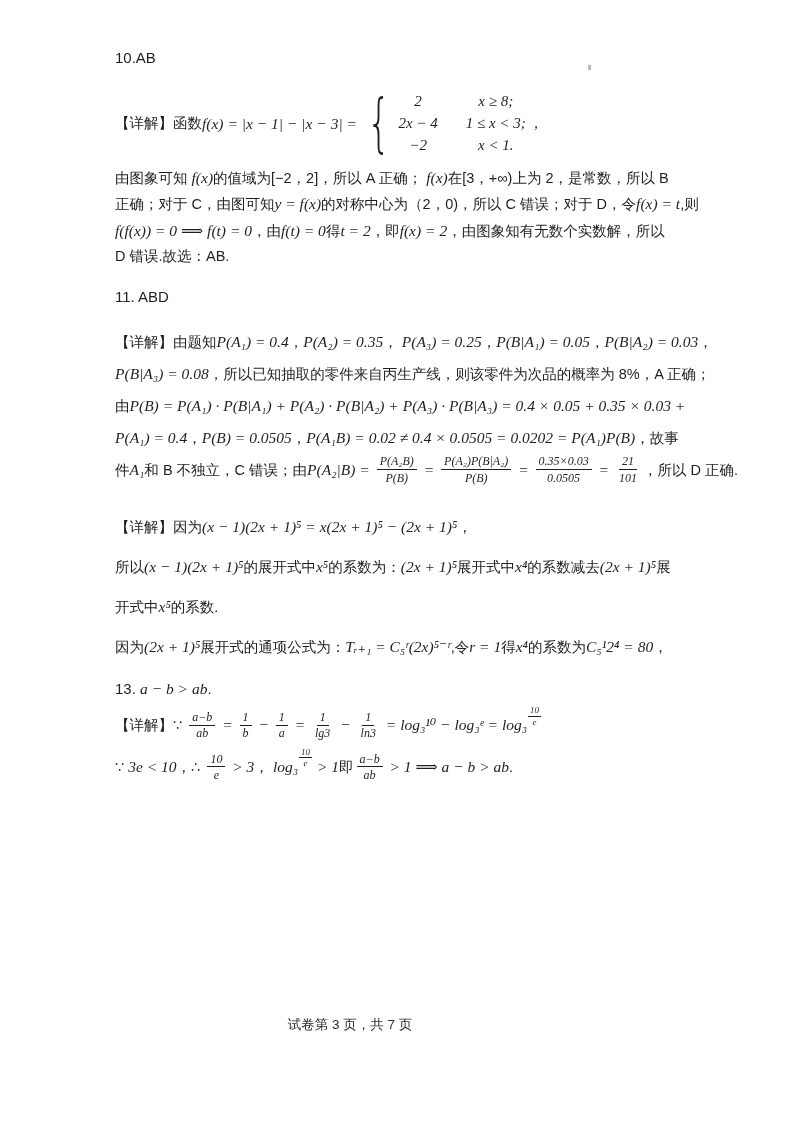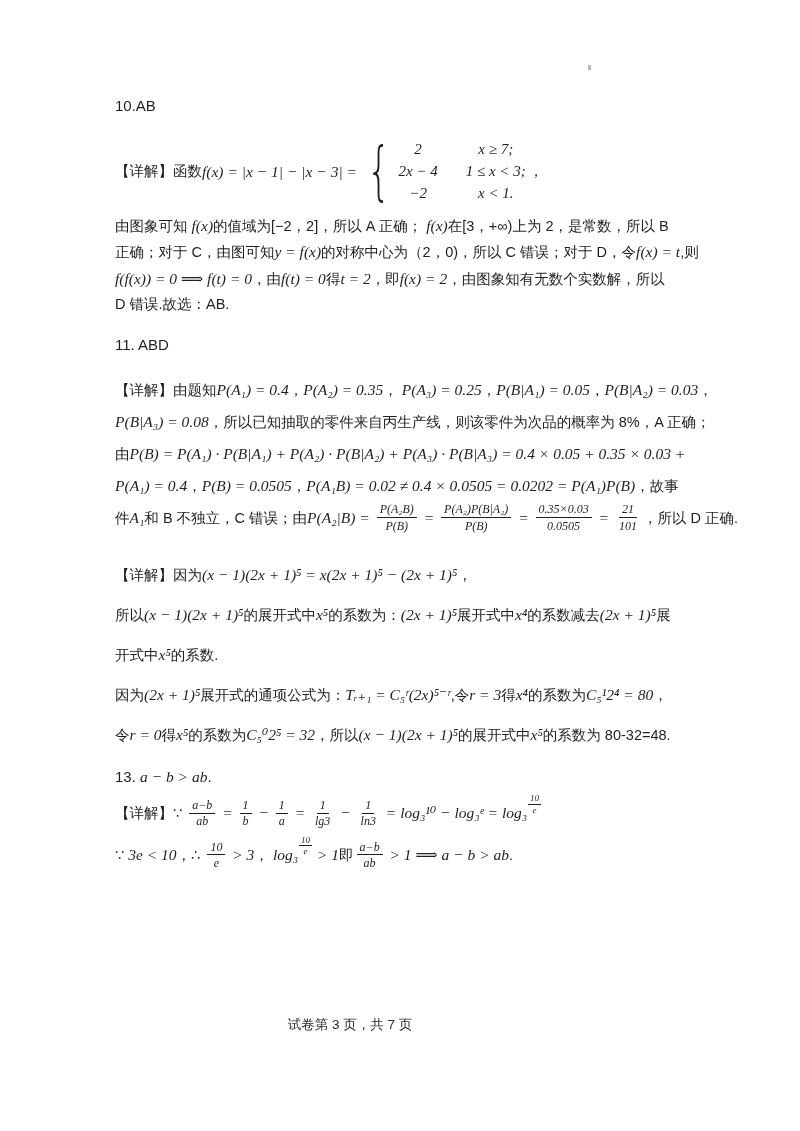--- a/index.html
+++ b/index.html
@@ -4,21 +4,21 @@
 <style>
   :root{ --ink:#1f1f1f; --paper:#ffffff; }
   *{box-sizing:border-box;}
   html,body{margin:0;padding:0;}
   body{
     width:800px;height:1131px;position:relative;overflow:hidden;
     background:var(--paper);color:var(--ink);
     font-family:"Liberation Sans","DejaVu Sans",sans-serif;
     font-size:14.5px;
   }
-  .content{padding:97px 90px 0 115px;width:800px;}
+  .content{padding:49px 90px 0 115px;width:800px;}
   .qid{font-size:15px;line-height:18px;white-space:nowrap;}
   .line{white-space:nowrap;line-height:25.4px;}
   .math{
     font-family:"Liberation Serif","DejaVu Serif",serif;
     font-style:italic;font-size:15.5px;
   }
   
   .detail{display:flex;align-items:center;margin-top:24px;}
   .detail .lead{white-space:nowrap;}
   .brace{
@@ -71,21 +71,21 @@
 <div class="content">
 
   <section class="sec10">
     <div class="qid">10.AB</div>
     <div class="detail">
       <span class="lead">【详解】函数</span>
       <span class="math">f(x) = |x − 1| − |x − 3| =</span>
       <span class="brace">{</span>
       <div class="cases">
         <span class="math">2</span>
-        <span class="math">x ≥ 7;</span>
+        <span class="math">x ≥ 8;</span>
         <span class="math">2x − 4</span>
         <span class="math">1 ≤ x &lt; 3;</span>
         <span class="math">−2</span>
         <span class="math">x &lt; 1.</span>
       </div>
       <span class="after-cases">，</span>
     </div>
     <div class="para">
       <div class="line">由图象可知 <span class="math">f(x)</span>的值域为[−2，2]，所以 A 正确； <span class="math">f(x)</span>在[3，+∞)上为 2，是常数，所以 B</div>
       <div class="line">正确；对于 C，由图可知<span class="math">y = f(x)</span>的对称中心为（2，0)，所以 C 错误；对于 D，令<span class="math">f(x) = t</span>,则</div>
@@ -115,22 +115,21 @@
             <span class="den">101</span>
           </span>，所以 D 正确.</div>
     </div>
   </section>
 
   <section class="sec12">
     <div class="lines">
       <div class="line">【详解】因为<span class="math">(x − 1)(2x + 1)⁵ = x(2x + 1)⁵ − (2x + 1)⁵</span>，</div>
       <div class="line">所以<span class="math">(x − 1)(2x + 1)⁵</span>的展开式中<span class="math">x⁵</span>的系数为：<span class="math">(2x + 1)⁵</span>展开式中<span class="math">x⁴</span>的系数减去<span class="math">(2x + 1)⁵</span>展</div>
       <div class="line">开式中<span class="math">x⁵</span>的系数.</div>
-      <div class="line">因为<span class="math">(2x + 1)⁵</span>展开式的通项公式为：<span class="math">Tᵣ₊₁ = C₅ʳ(2x)⁵⁻ʳ</span>,令<span class="math">r = 3</span>得<span class="math">x⁴</span>的系数为<span class="math">C₅¹2⁴ = 80</span>，</div>
-      <div class="line">令<span class="math">r = 0</span>得<span class="math">x⁵</span>的系数为<span class="math">C₅⁰2⁵ = 32</span>，所以<span class="math">(x − 1)(2x + 1)⁵</span>的展开式中<span class="math">x⁵</span>的系数为 80-32=48.</div>
+      <div class="line">因为<span class="math">(2x + 1)⁵</span>展开式的通项公式为：<span class="math">Tᵣ₊₁ = C₅ʳ(2x)⁵⁻ʳ</span>,令<span class="math">r = 1</span>得<span class="math">x⁴</span>的系数为<span class="math">C₅¹2⁴ = 80</span>，</div>
     </div>
   </section>
 
   <section class="sec13">
     <div class="qid">13. <span class="math">a − b &gt; ab</span>.</div>
     <div class="lines">
       <div class="line">【详解】∵ <span class="frac">
             <span class="num">a−b</span>
             <span class="den">ab</span>
           </span><span class="math"> = </span><span class="frac">

